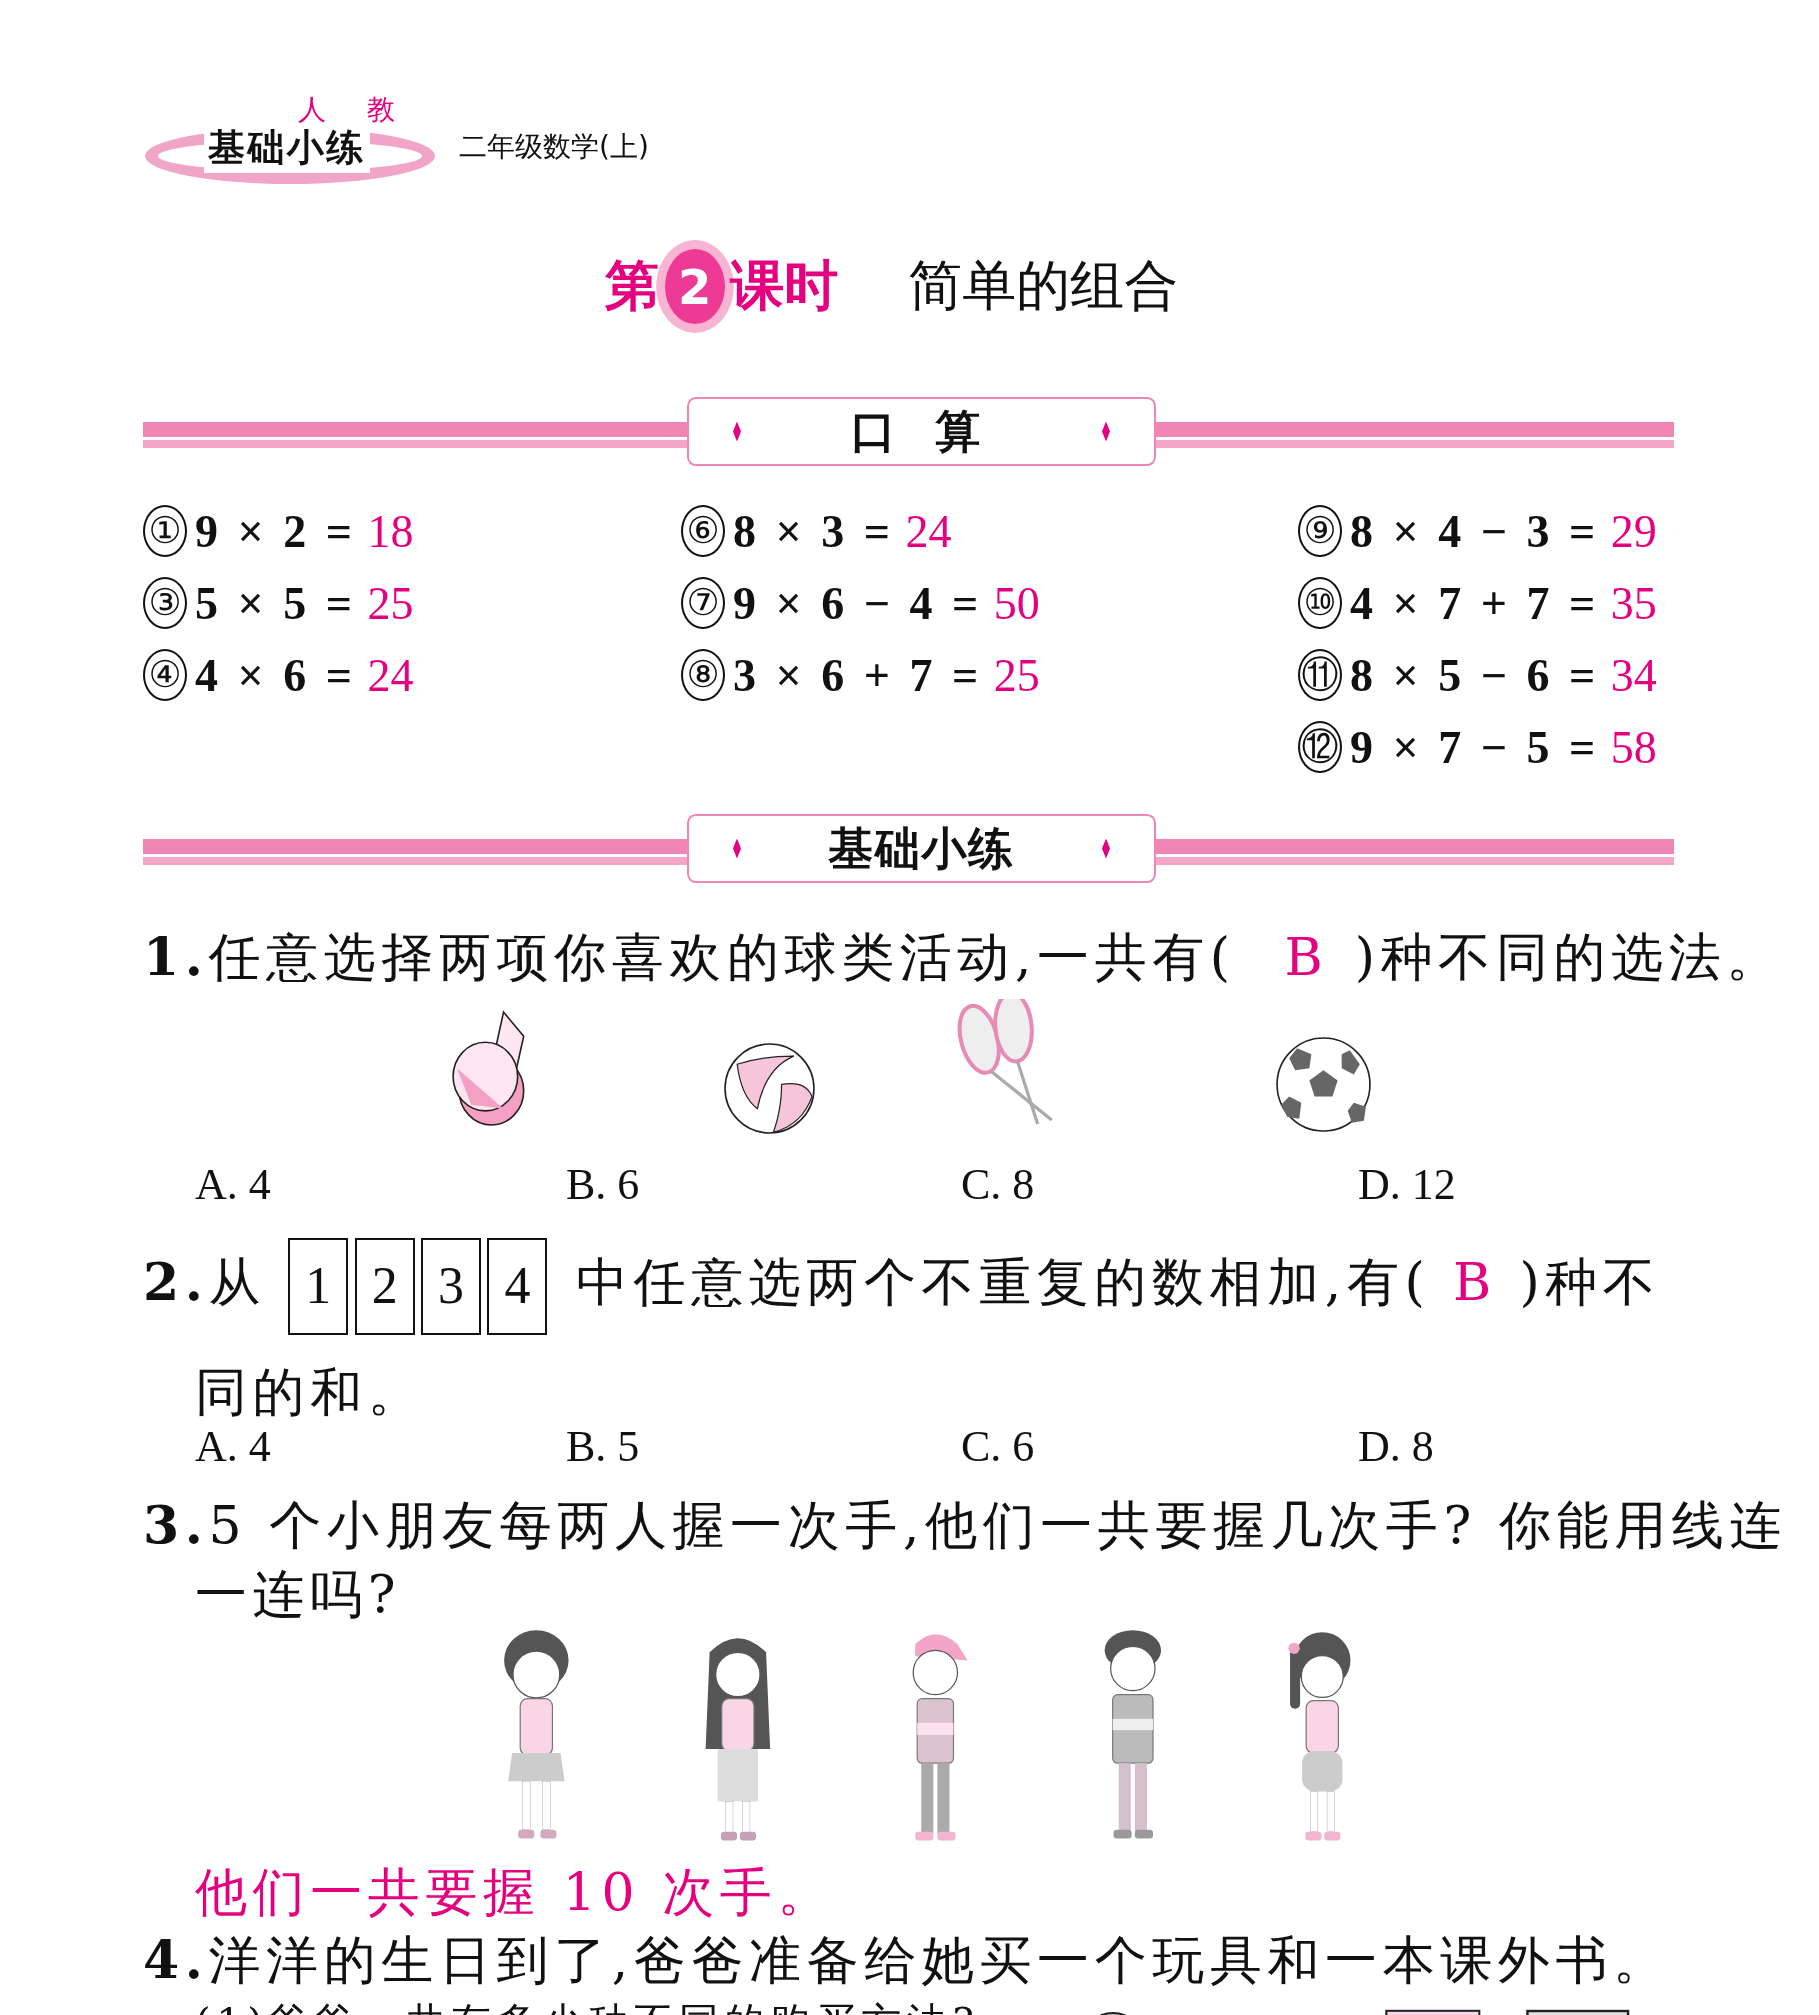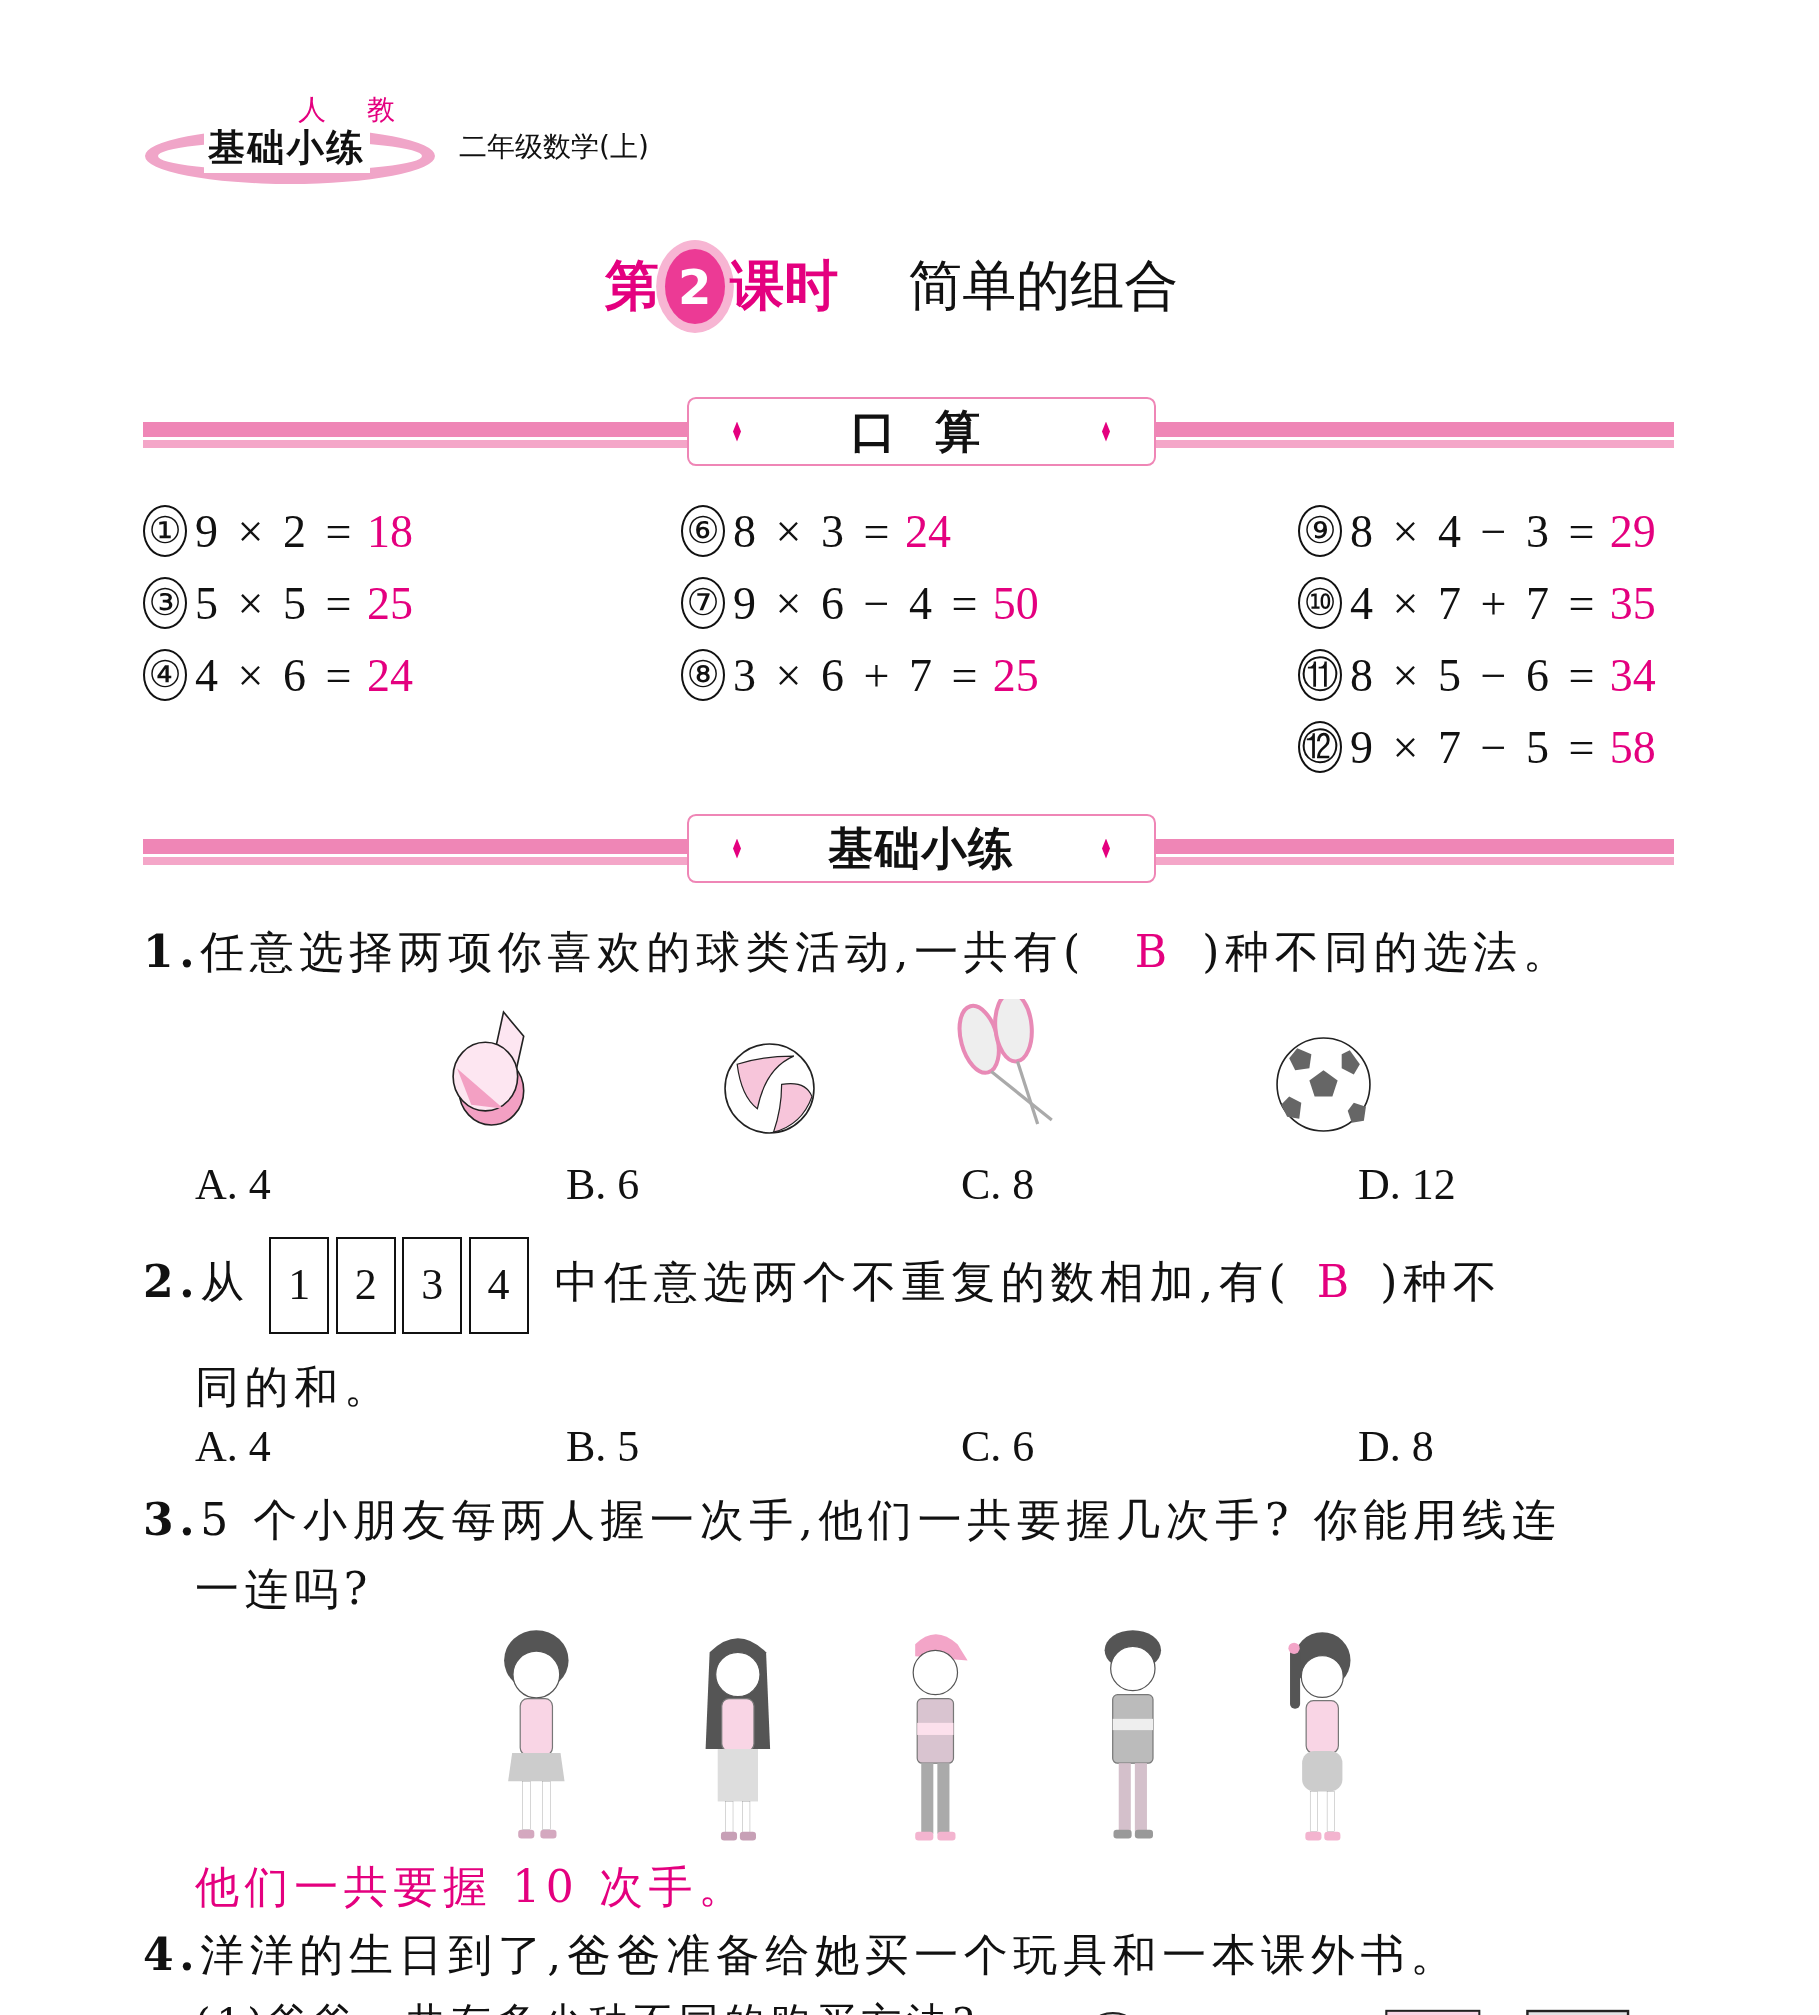--- a/index.html
+++ b/index.html
@@ -34,25 +34,25 @@
      border:2.8px solid #ef86b6;border-radius:8.9px;box-sizing:border-box;
      display:flex;align-items:center;justify-content:space-between;padding:16px 44px;}
   .banner .dia{width:8px;height:20px;background:#e4007f;
      clip-path:polygon(50% 0,100% 50%,50% 100%,0 50%);}
   .banner .label{font-size:45px;font-weight:bold;letter-spacing:12px;}
 
   
   .mm{font-size:46px;white-space:nowrap;}
   .mm .idx{display:inline-block;width:44px;height:52px;border:2px solid #111;border-radius:50%;
      box-sizing:border-box;text-align:center;line-height:48px;font-size:37px;margin-right:8px;vertical-align:middle;}
-  .mm .ex{vertical-align:middle;letter-spacing:4px;}
+  .mm .ex{vertical-align:middle;letter-spacing:4px;font-weight:bold;}
   .mm .ans{color:#e4007f;vertical-align:middle;}
 
   
-  .q{font-size:44px;white-space:nowrap;letter-spacing:5.6px;}
+  .q{font-size:52px;white-space:nowrap;letter-spacing:5.6px;}
   .q b{font-weight:bold;}
   .opt{font-size:44px;}
   .numbox{display:inline-block;width:60px;height:97px;border:2.4px solid #111;box-sizing:border-box;
      text-align:center;line-height:92px;margin-right:6.4px;vertical-align:middle;letter-spacing:0;}
 </style>
 </head>
 <body>
 
 <div class="abs logo-ellipse"></div>
 <div class="abs logo-top sans">人 教</div>

